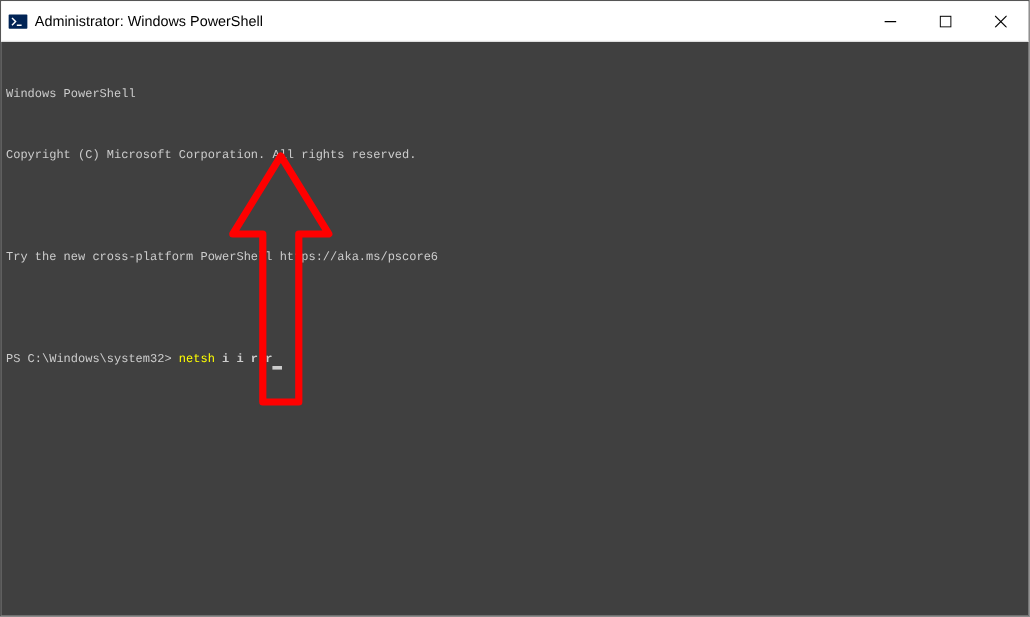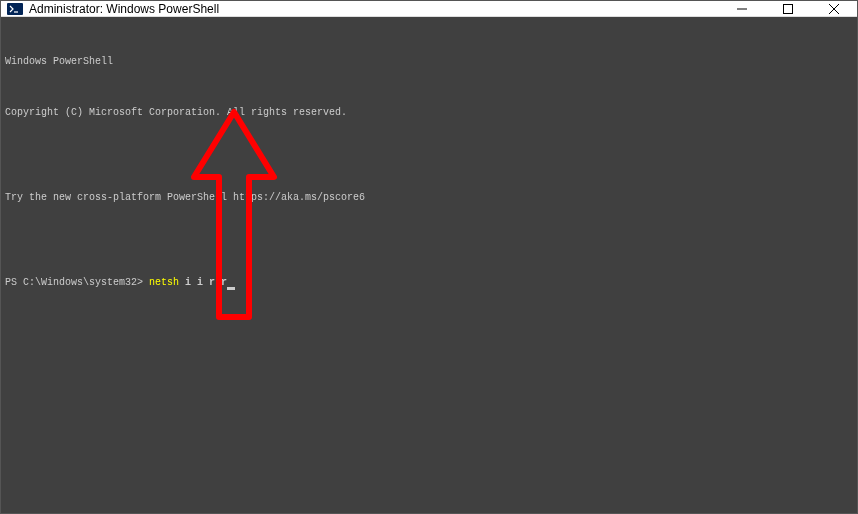--- a/index.html
+++ b/index.html
@@ -15,21 +15,21 @@
       overflow: hidden;
     }
     .window {
       width: 100%;
       height: 100%;
       border: 1px solid #555;
       display: flex;
       flex-direction: column;
     }
     .titlebar {
-      height: 16px;
+      height: 34px;
       background: #fff;
       display: flex;
       align-items: center;
       border-bottom: 1px solid #ddd;
     }
     .titlebar-icon {
       width: 16px;
       height: 16px;
       margin-left: 6px;
       margin-right: 6px;

